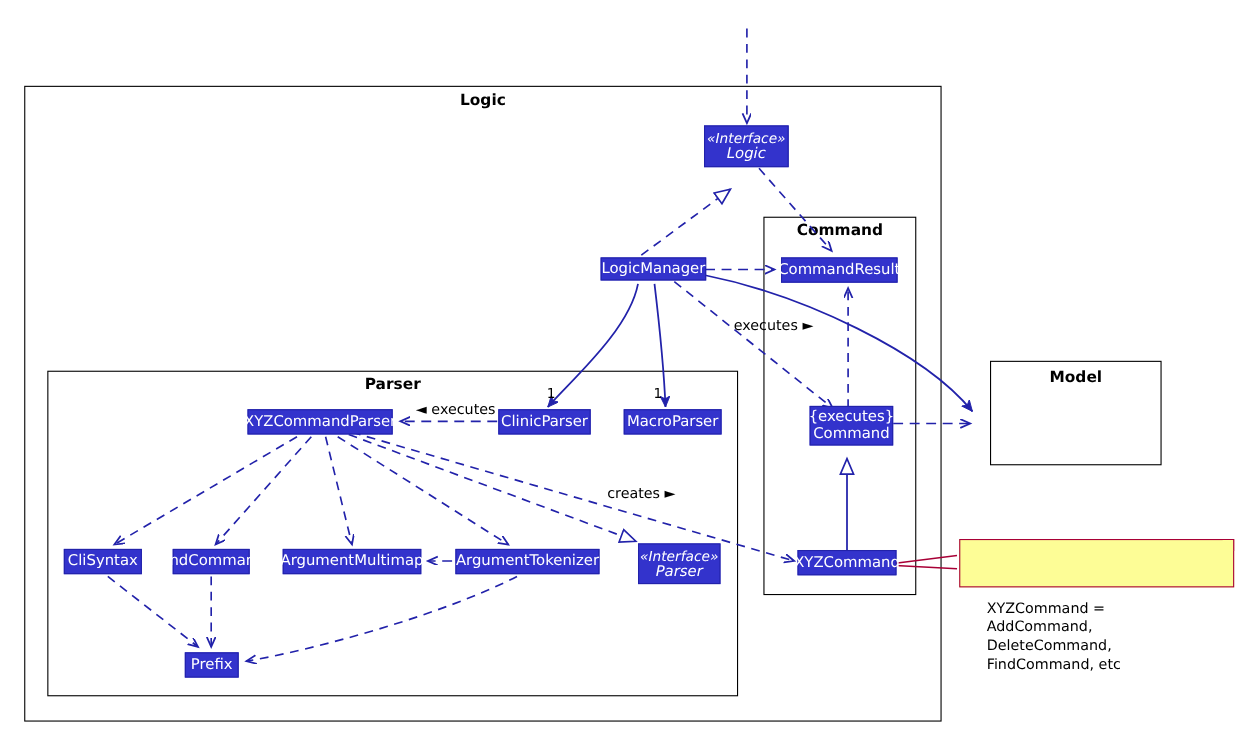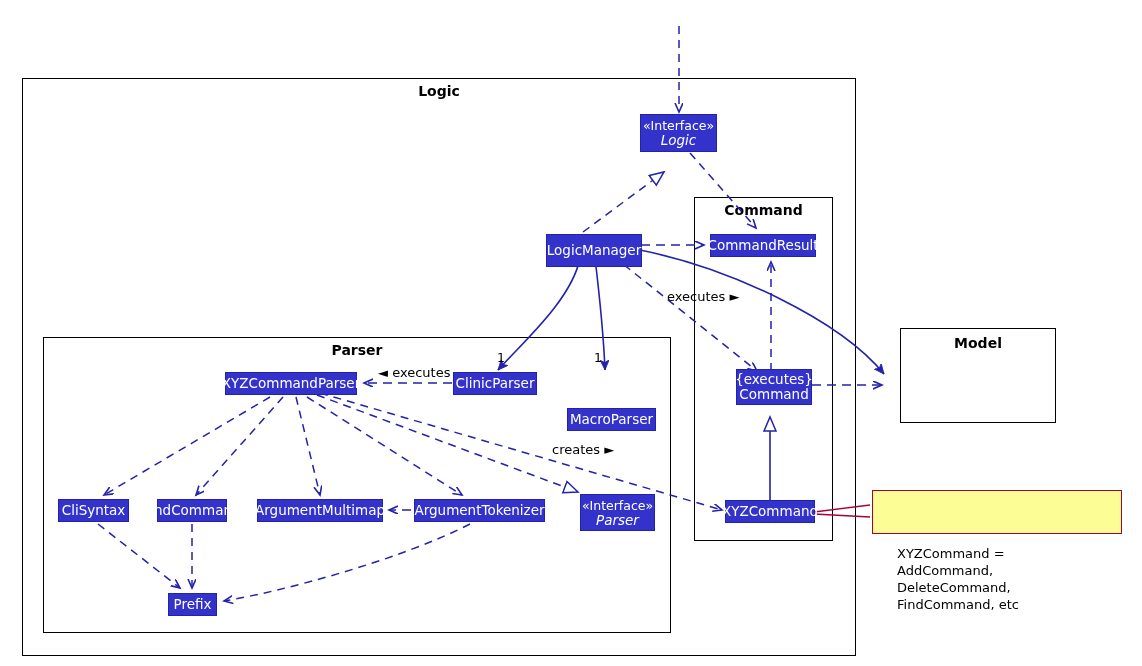--- a/index.html
+++ b/index.html
@@ -65,20 +65,21 @@
     text-align: center;
     box-sizing: border-box;
     display: flex;
     flex-direction: column;
     align-items: center;
     justify-content: center;
     white-space: nowrap;
     padding: 2px 4px;
   }
   .cls .stereo {
+    font-style: italic;
     font-size: 12.5px;
   }
   .cls .iname {
     font-style: italic;
   }
   .note {
     position: absolute;
     background: #fdfd96;
     border: 1.5px solid #a80036;
     box-sizing: border-box;
@@ -221,21 +222,21 @@
     
     <path d="M870,505 L814,512" stroke="#a80036" stroke-width="1.4" fill="none"></path>
     <path d="M870,517 L814,514" stroke="#a80036" stroke-width="1.4" fill="none"></path>
   </svg>
 
   <div class="cls" style="left:640px; top:114px; width:77px; height:38px;">
     <span class="stereo">«Interface»</span>
     <span class="iname">Logic</span>
   </div>
 
-  <div class="cls" style="left:546px; top:234px; width:96px; height:33px;">
+  <div class="cls" style="left:546px; top:234px; width:96px; height:21px;">
     <span>LogicManager</span>
   </div>
 
   <div class="cls" style="left:710px; top:234px; width:106px; height:23px;">
     <span>CommandResult</span>
   </div>
 
   <div class="cls" style="left:736px; top:369px; width:76px; height:36px;">
     <span>{executes}</span>
     <span>Command</span>
@@ -246,21 +247,21 @@
   </div>
 
   <div class="cls" style="left:225px; top:372px; width:132px; height:23px;">
     <span>XYZCommandParser</span>
   </div>
 
   <div class="cls" style="left:453px; top:372px; width:84px; height:23px;">
     <span>ClinicParser</span>
   </div>
 
-  <div class="cls" style="left:567px; top:372px; width:89px; height:23px;margin-top:36px;">
+  <div class="cls" style="left:567px; top:372px; width:89px; height:23px;">
     <span>MacroParser</span>
   </div>
 
   <div class="cls" style="left:58px; top:499px; width:71px; height:23px;">
     <span>CliSyntax</span>
   </div>
 
   <div class="cls" style="left:157px; top:499px; width:70px; height:23px;">
     <span>FindCommand</span>
   </div>

